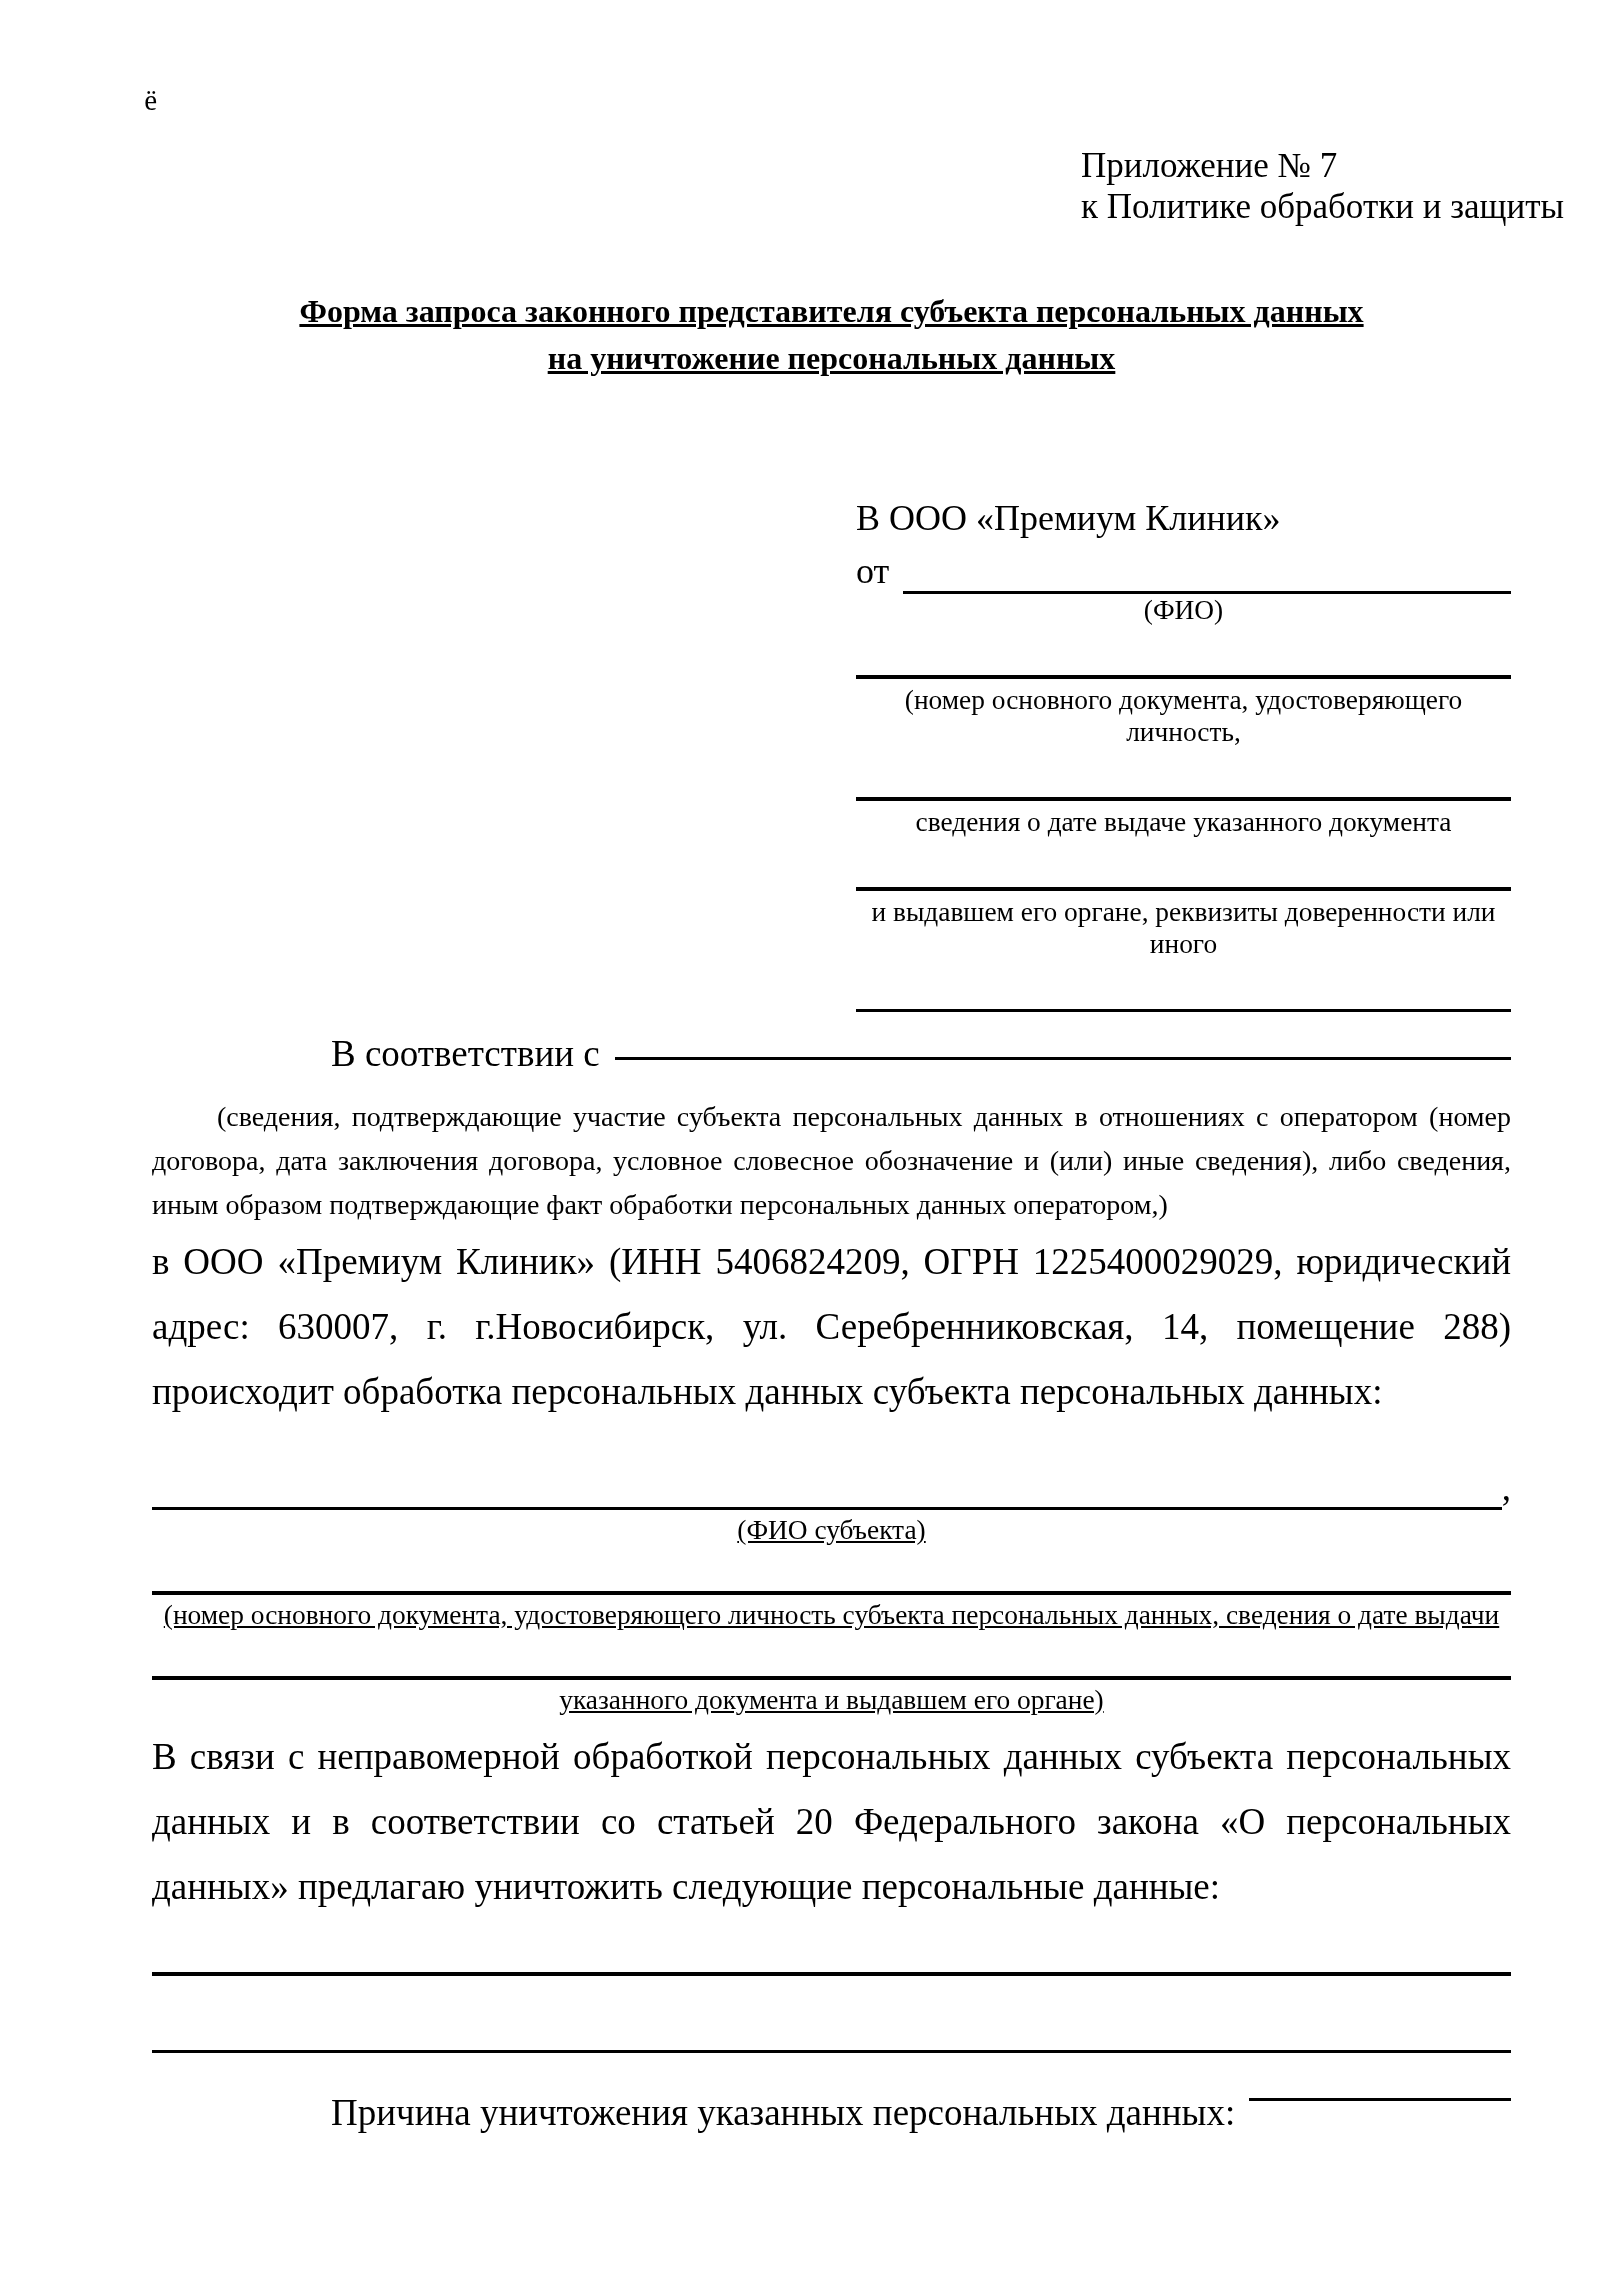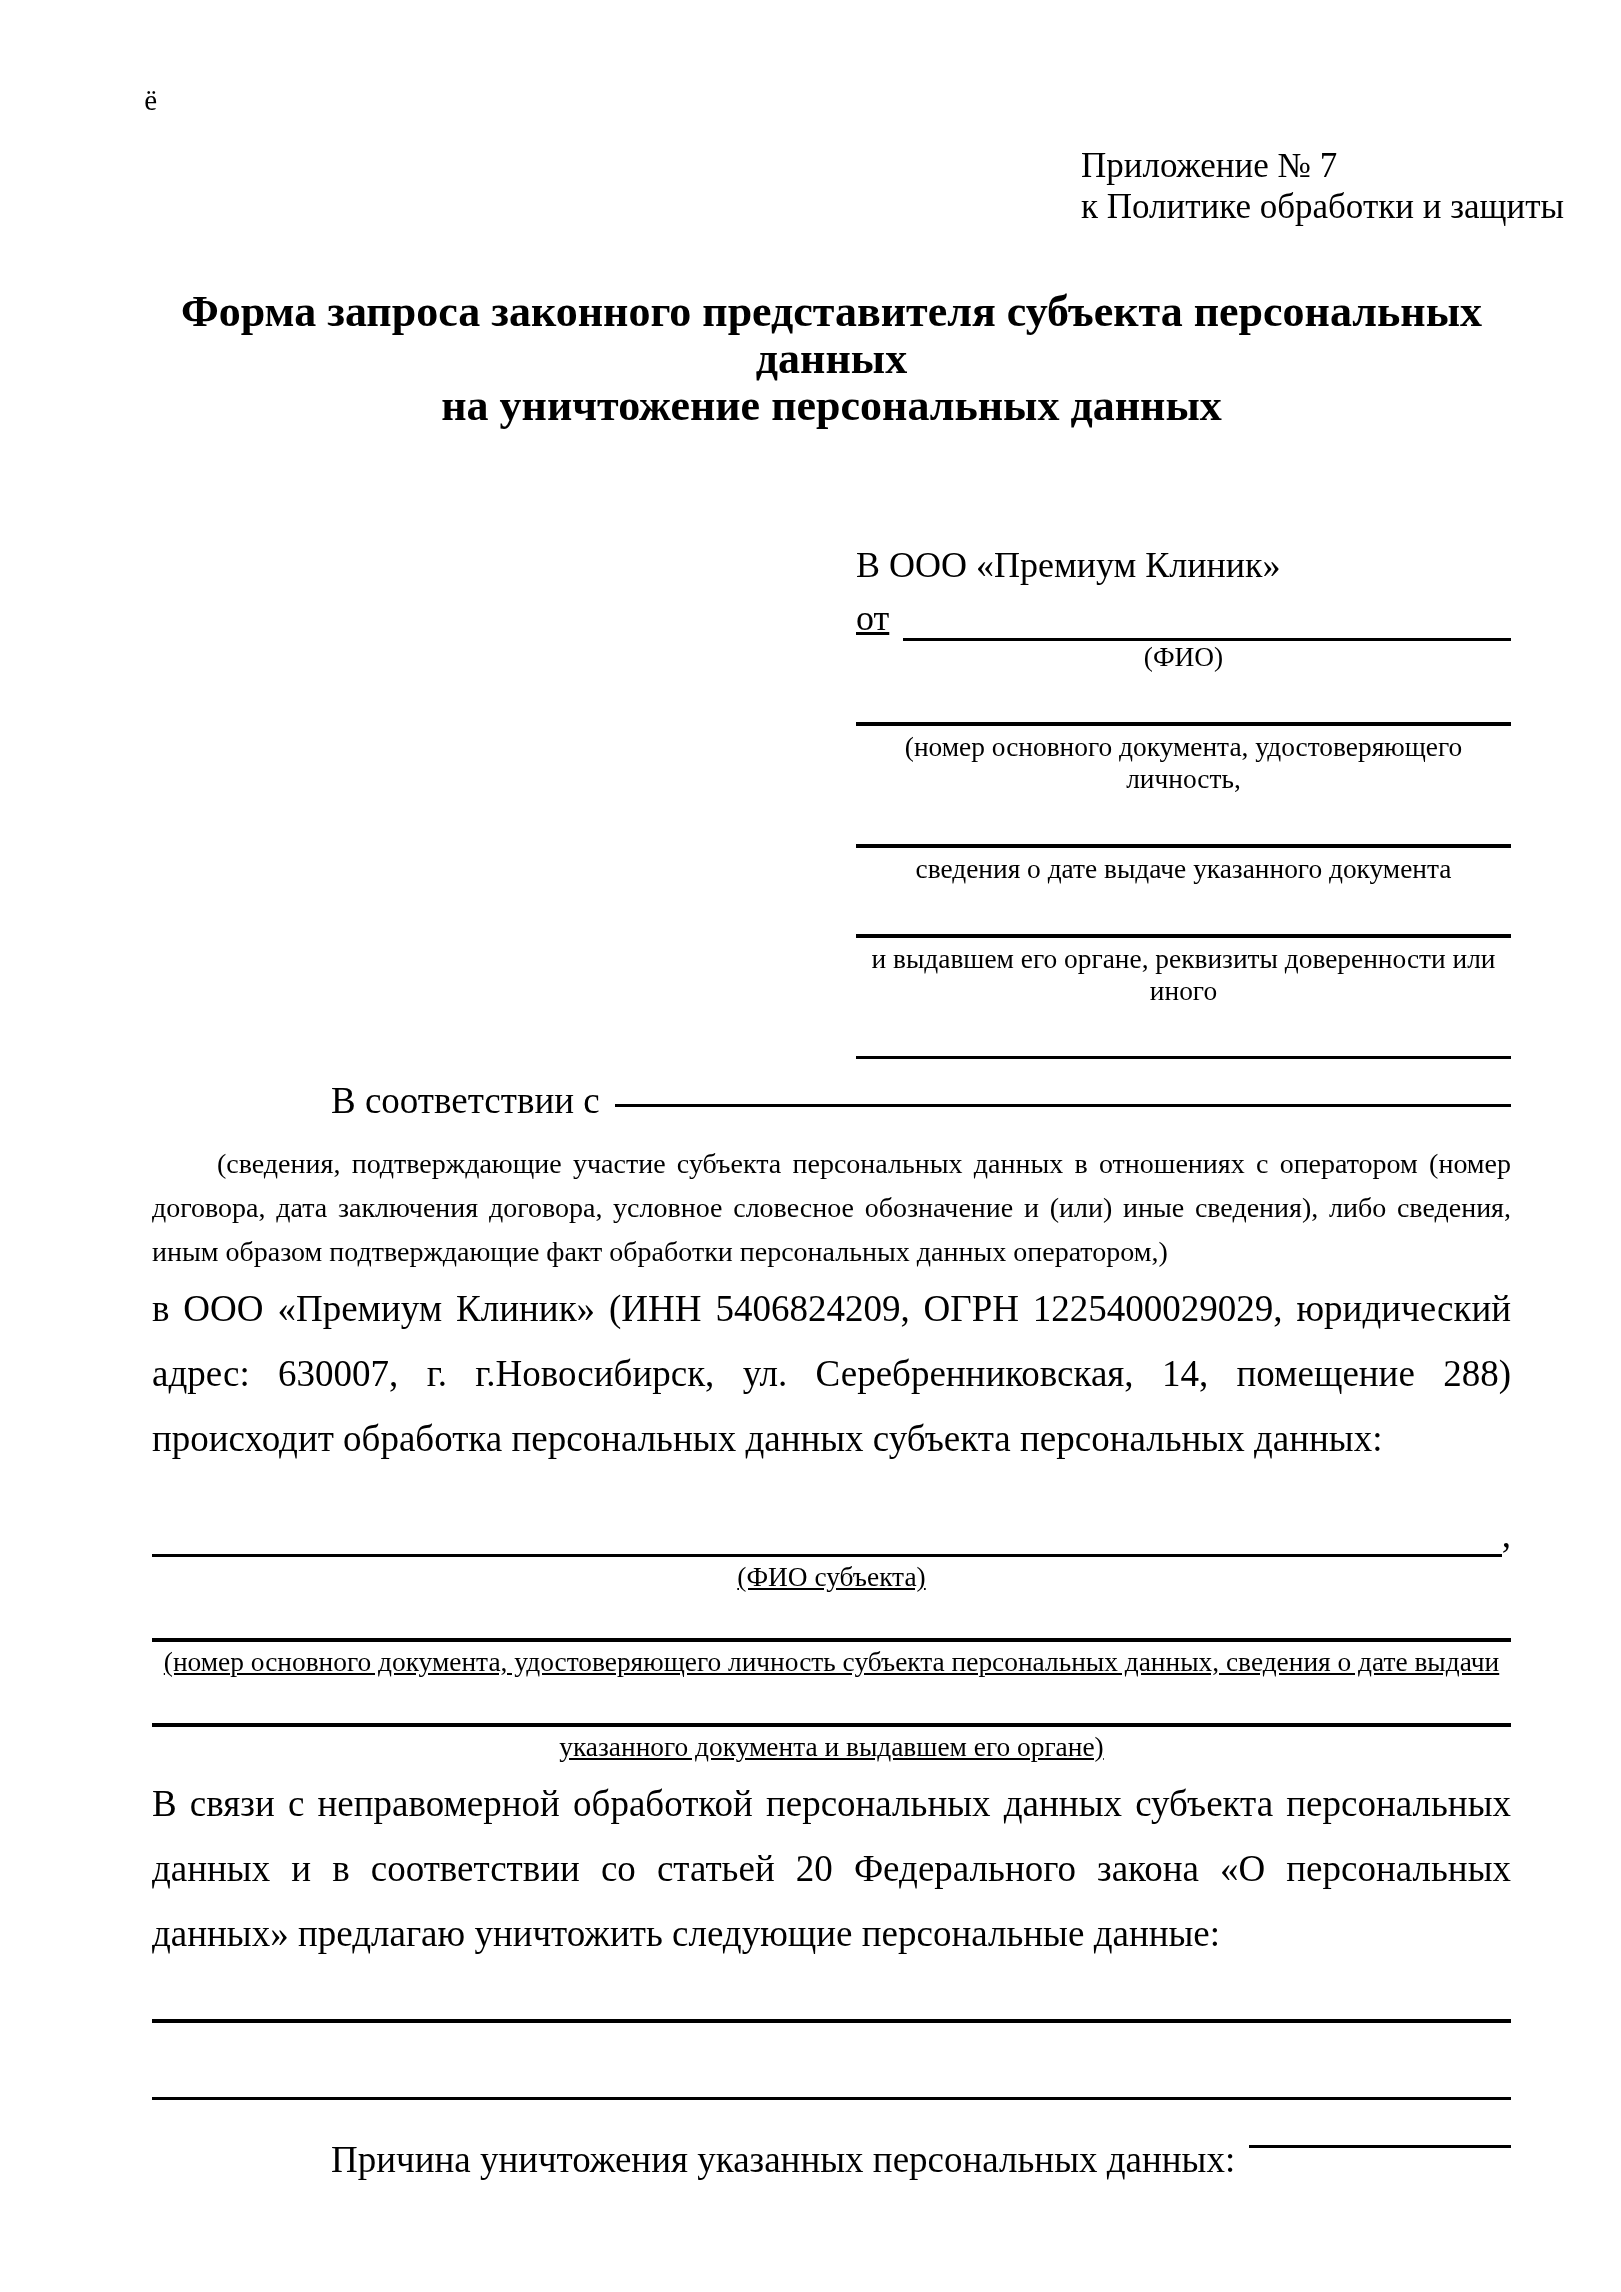--- a/index.html
+++ b/index.html
@@ -8,24 +8,24 @@
     width:1621px;height:2293px;
     box-sizing:border-box;
     background:#ffffff;
     color:#000;
     padding:83px 110px 0 152px;
     font-family:"Liberation Serif","DejaVu Serif",serif;
     overflow:hidden;
   }
   .stray{font-size:29px;line-height:35px;margin-left:-7.8px;}
   .appendix{margin-top:27.4px;margin-left:929px;font-size:35px;line-height:41px;white-space:nowrap;}
-  .title{margin-top:61px;font-size:44px;line-height:47px;font-weight:bold;text-align:center;}
+  .title{margin-top:61px;font-size:32px;line-height:47px;font-weight:bold;text-align:center;text-decoration:underline;}
   
   .addressee{margin-top:114px;margin-left:704px;font-size:36px;line-height:45px;}
-  .fillrow{display:flex;align-items:flex-end;text-decoration:underline;}
+  .fillrow{display:flex;align-items:flex-end;}
   .fill{flex:1 1 auto;border-bottom:3.9px solid #000;min-height:9.8px;}
   .addr-from{margin-top:7.8px;}
   .addr-from .lbl{margin-right:13.7px;}
   .cap{font-size:27.4px;line-height:32px;text-align:center;}
   .apair{margin-top:49px;}
   .bar{height:3.9px;background:#000;}
   .apair .cap{margin-top:4.9px;}
   
   .acc-row{margin-top:17px;display:flex;align-items:center;font-size:37px;line-height:49px;}
   .acc-row .lbl{padding-left:179px;margin-right:15.7px;white-space:nowrap;}

